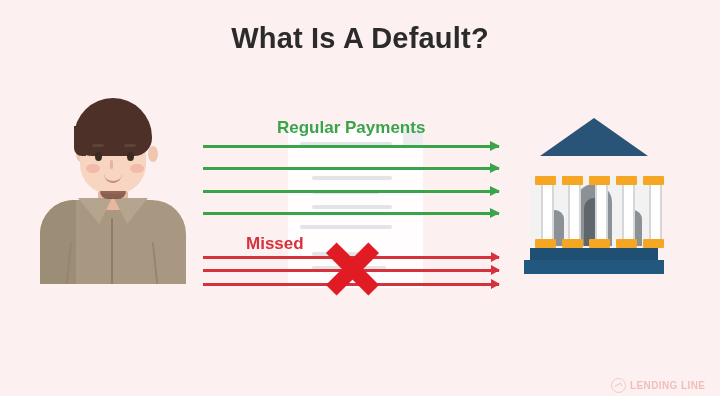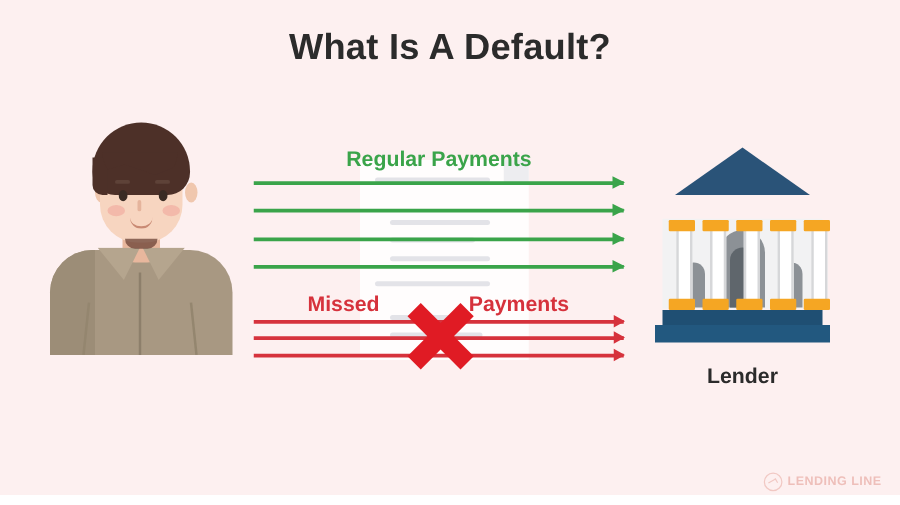--- a/index.html
+++ b/index.html
@@ -521,21 +521,20 @@
         <span class="head"></span>
       </div>
       <div class="arrow red" style="left: 203px; top: 283px; width: 296px;">
         <span class="shaft"></span>
         <span class="head"></span>
       </div>
     </div>
 
   <div class="lbl lbl-green">Regular Payments</div>
   <div class="lbl lbl-missed">Missed</div>
-  <div class="lbl lbl-payments">Payments</div>
 
   <div class="xmark">
     <i class="a"></i>
       <i class="b"></i>
   </div>
 
   <div class="borrower">
     <div class="b-shirt"></div>
     <div class="b-shirt-shadow"></div>
     <div class="b-seam-l"></div>
@@ -582,20 +581,19 @@
         <div class="bk-cap" style="left: 92px;"></div>
         <div class="bk-base" style="left: 92px;"></div>
         <div class="bk-col" style="left: 125px;"></div>
         <div class="bk-cap" style="left: 119px;"></div>
         <div class="bk-base" style="left: 119px;"></div>
       </div>
     <div class="bk-step1"></div>
     <div class="bk-step2"></div>
   </div>
 
-  <div class="caption cap-lender">Lender</div>
 
   <div class="logo">
     <div class="mark"></div>
     <div class="txt">LENDING LINE</div>
   </div>
 
 </div>
 
 </body></html>

